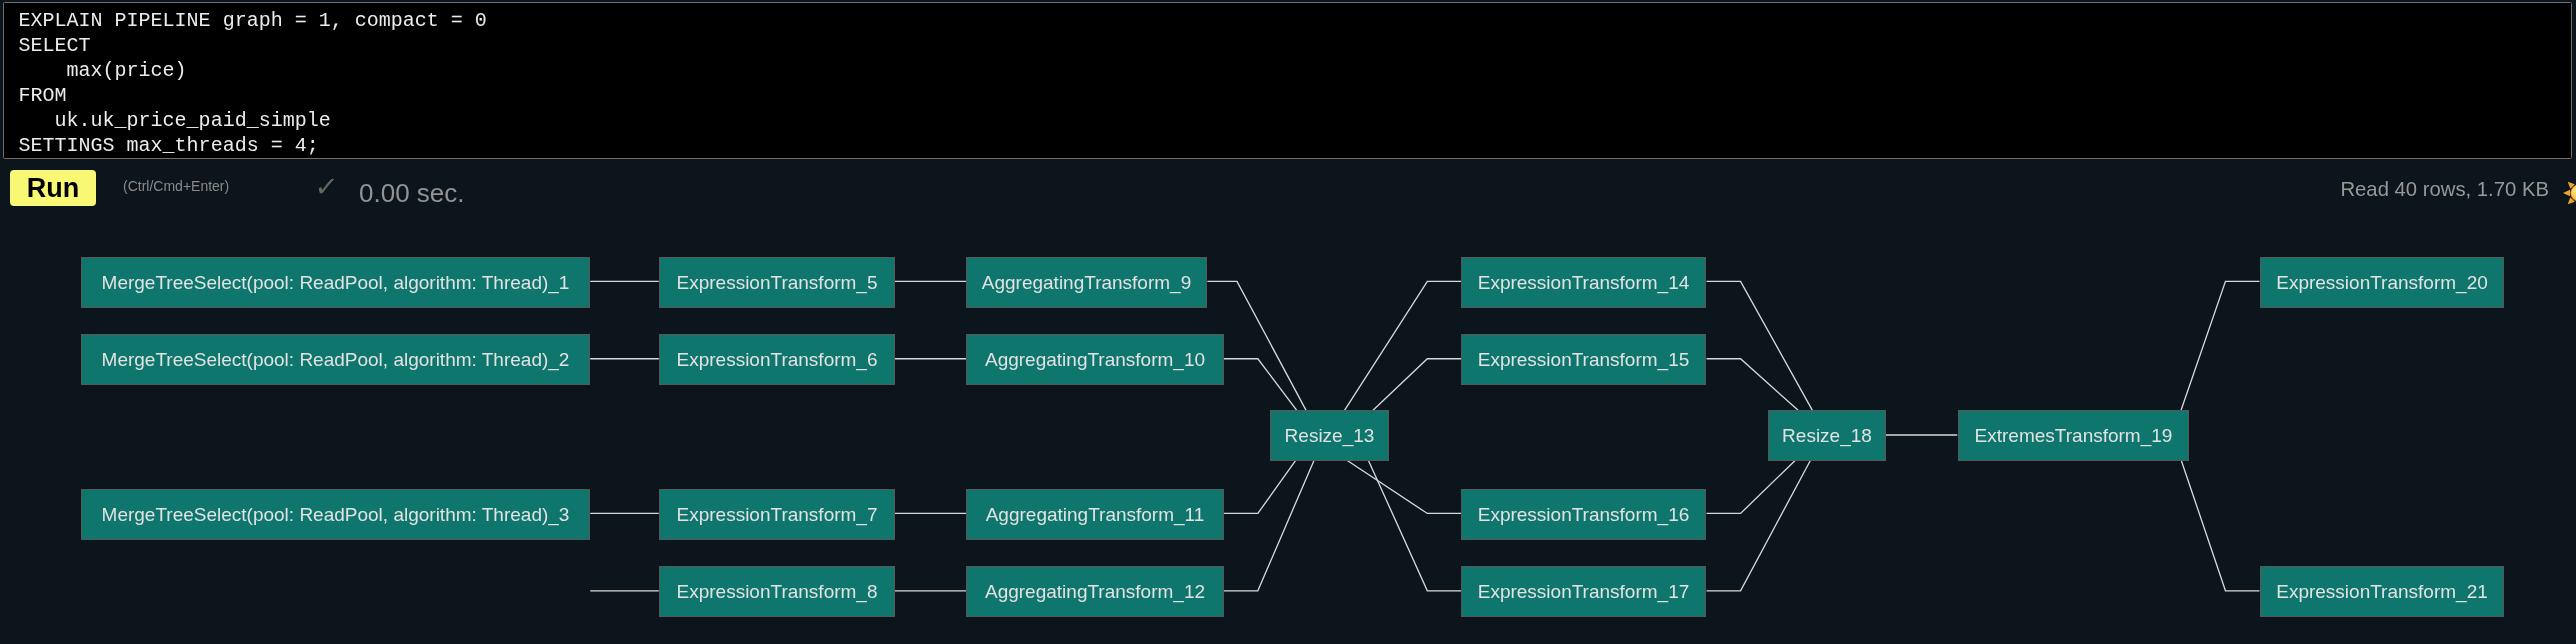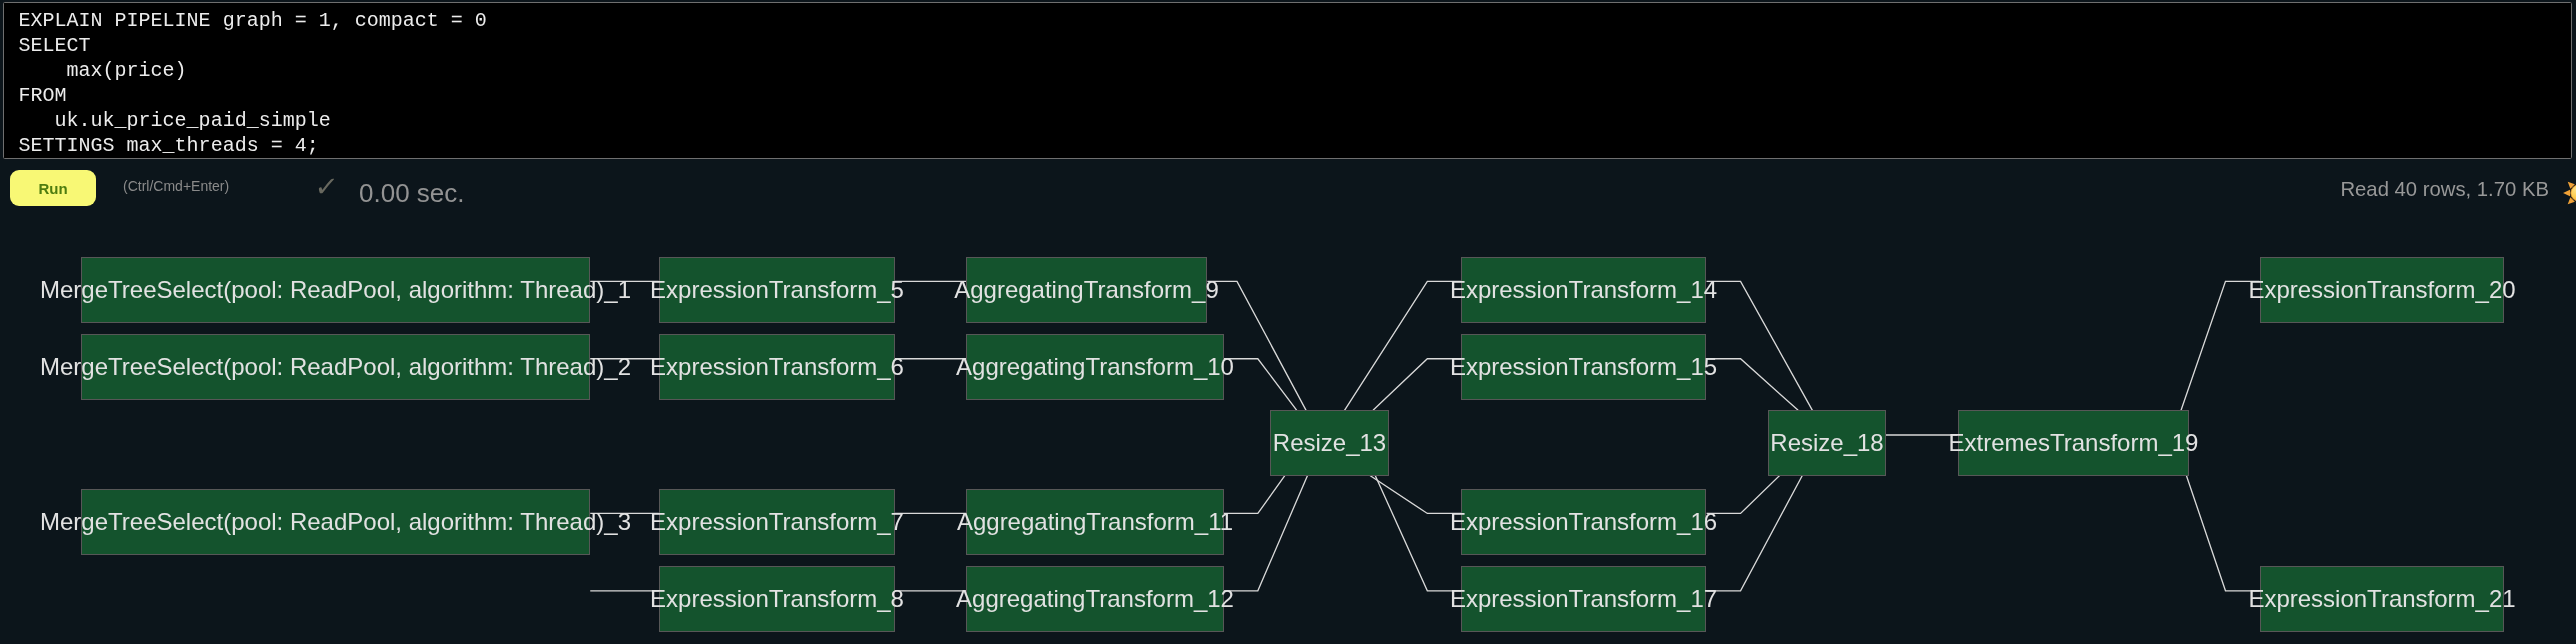--- a/index.html
+++ b/index.html
@@ -16,37 +16,37 @@
     border:1.1px solid #6f6f6f; border-radius:1.6px;
   }
   .editor pre {
     margin:0; padding:4.4px 5.5px 0 14.3px;
     font-family:"Liberation Mono", monospace;
     font-size:20px; line-height:25px; color:#ececec; white-space:pre;
   }
   
   .run-btn {
     position:absolute; left:10px; top:170px; width:86px; height:36px;
-    background:#f8f875; color:#4d7c0f; border:none; border-radius:9px;
-    font-family:"Liberation Sans", sans-serif; font-size:15px; font-weight:bold;
+    background:#f8f875; color:#000000; border:none; border-radius:4px;
+    font-family:"Liberation Sans", sans-serif; font-size:27px; font-weight:bold;
     display:flex; align-items:center; justify-content:center; cursor:pointer;
   }
   .hint     { position:absolute; left:123px; top:178px; font-size:14px; color:#8a8a8a; }
   .check    { position:absolute; left:315px; top:171px; font-size:27.4px; color:#68685f;
               font-family:"DejaVu Sans", sans-serif; transform:skewX(-6deg); }
   .elapsed  { position:absolute; left:359px; top:178px; font-size:26px; color:#939393; }
   .stats    { position:absolute; right:56px; top:178px; font-size:20.3px; color:#989898; }
   .sun      { position:absolute; right:8.8px; top:176px; width:34px; height:34px; cursor:pointer; }
   
   .edges { position:absolute; left:0; top:0; width:2576px; height:644px; }
   .edges polyline, .edges line { stroke:#d9d9d9; stroke-width:2.4; fill:none; }
   .node {
-    position:absolute; height:66px; box-sizing:border-box;
-    background:#14532d; border:1.6px solid #575757;
-    color:#e2e2e2; font-size:24px; white-space:nowrap;
+    position:absolute; height:51px; box-sizing:border-box;
+    background:#0f766e; border:1.6px solid #575757;
+    color:#e2e2e2; font-size:19px; white-space:nowrap;
     display:flex; align-items:center; justify-content:center;
   }
 </style>
 </head>
 <body>
 
 <div class="page">
 
   <div class="editor">
     <pre>EXPLAIN PIPELINE graph = 1, compact = 0

